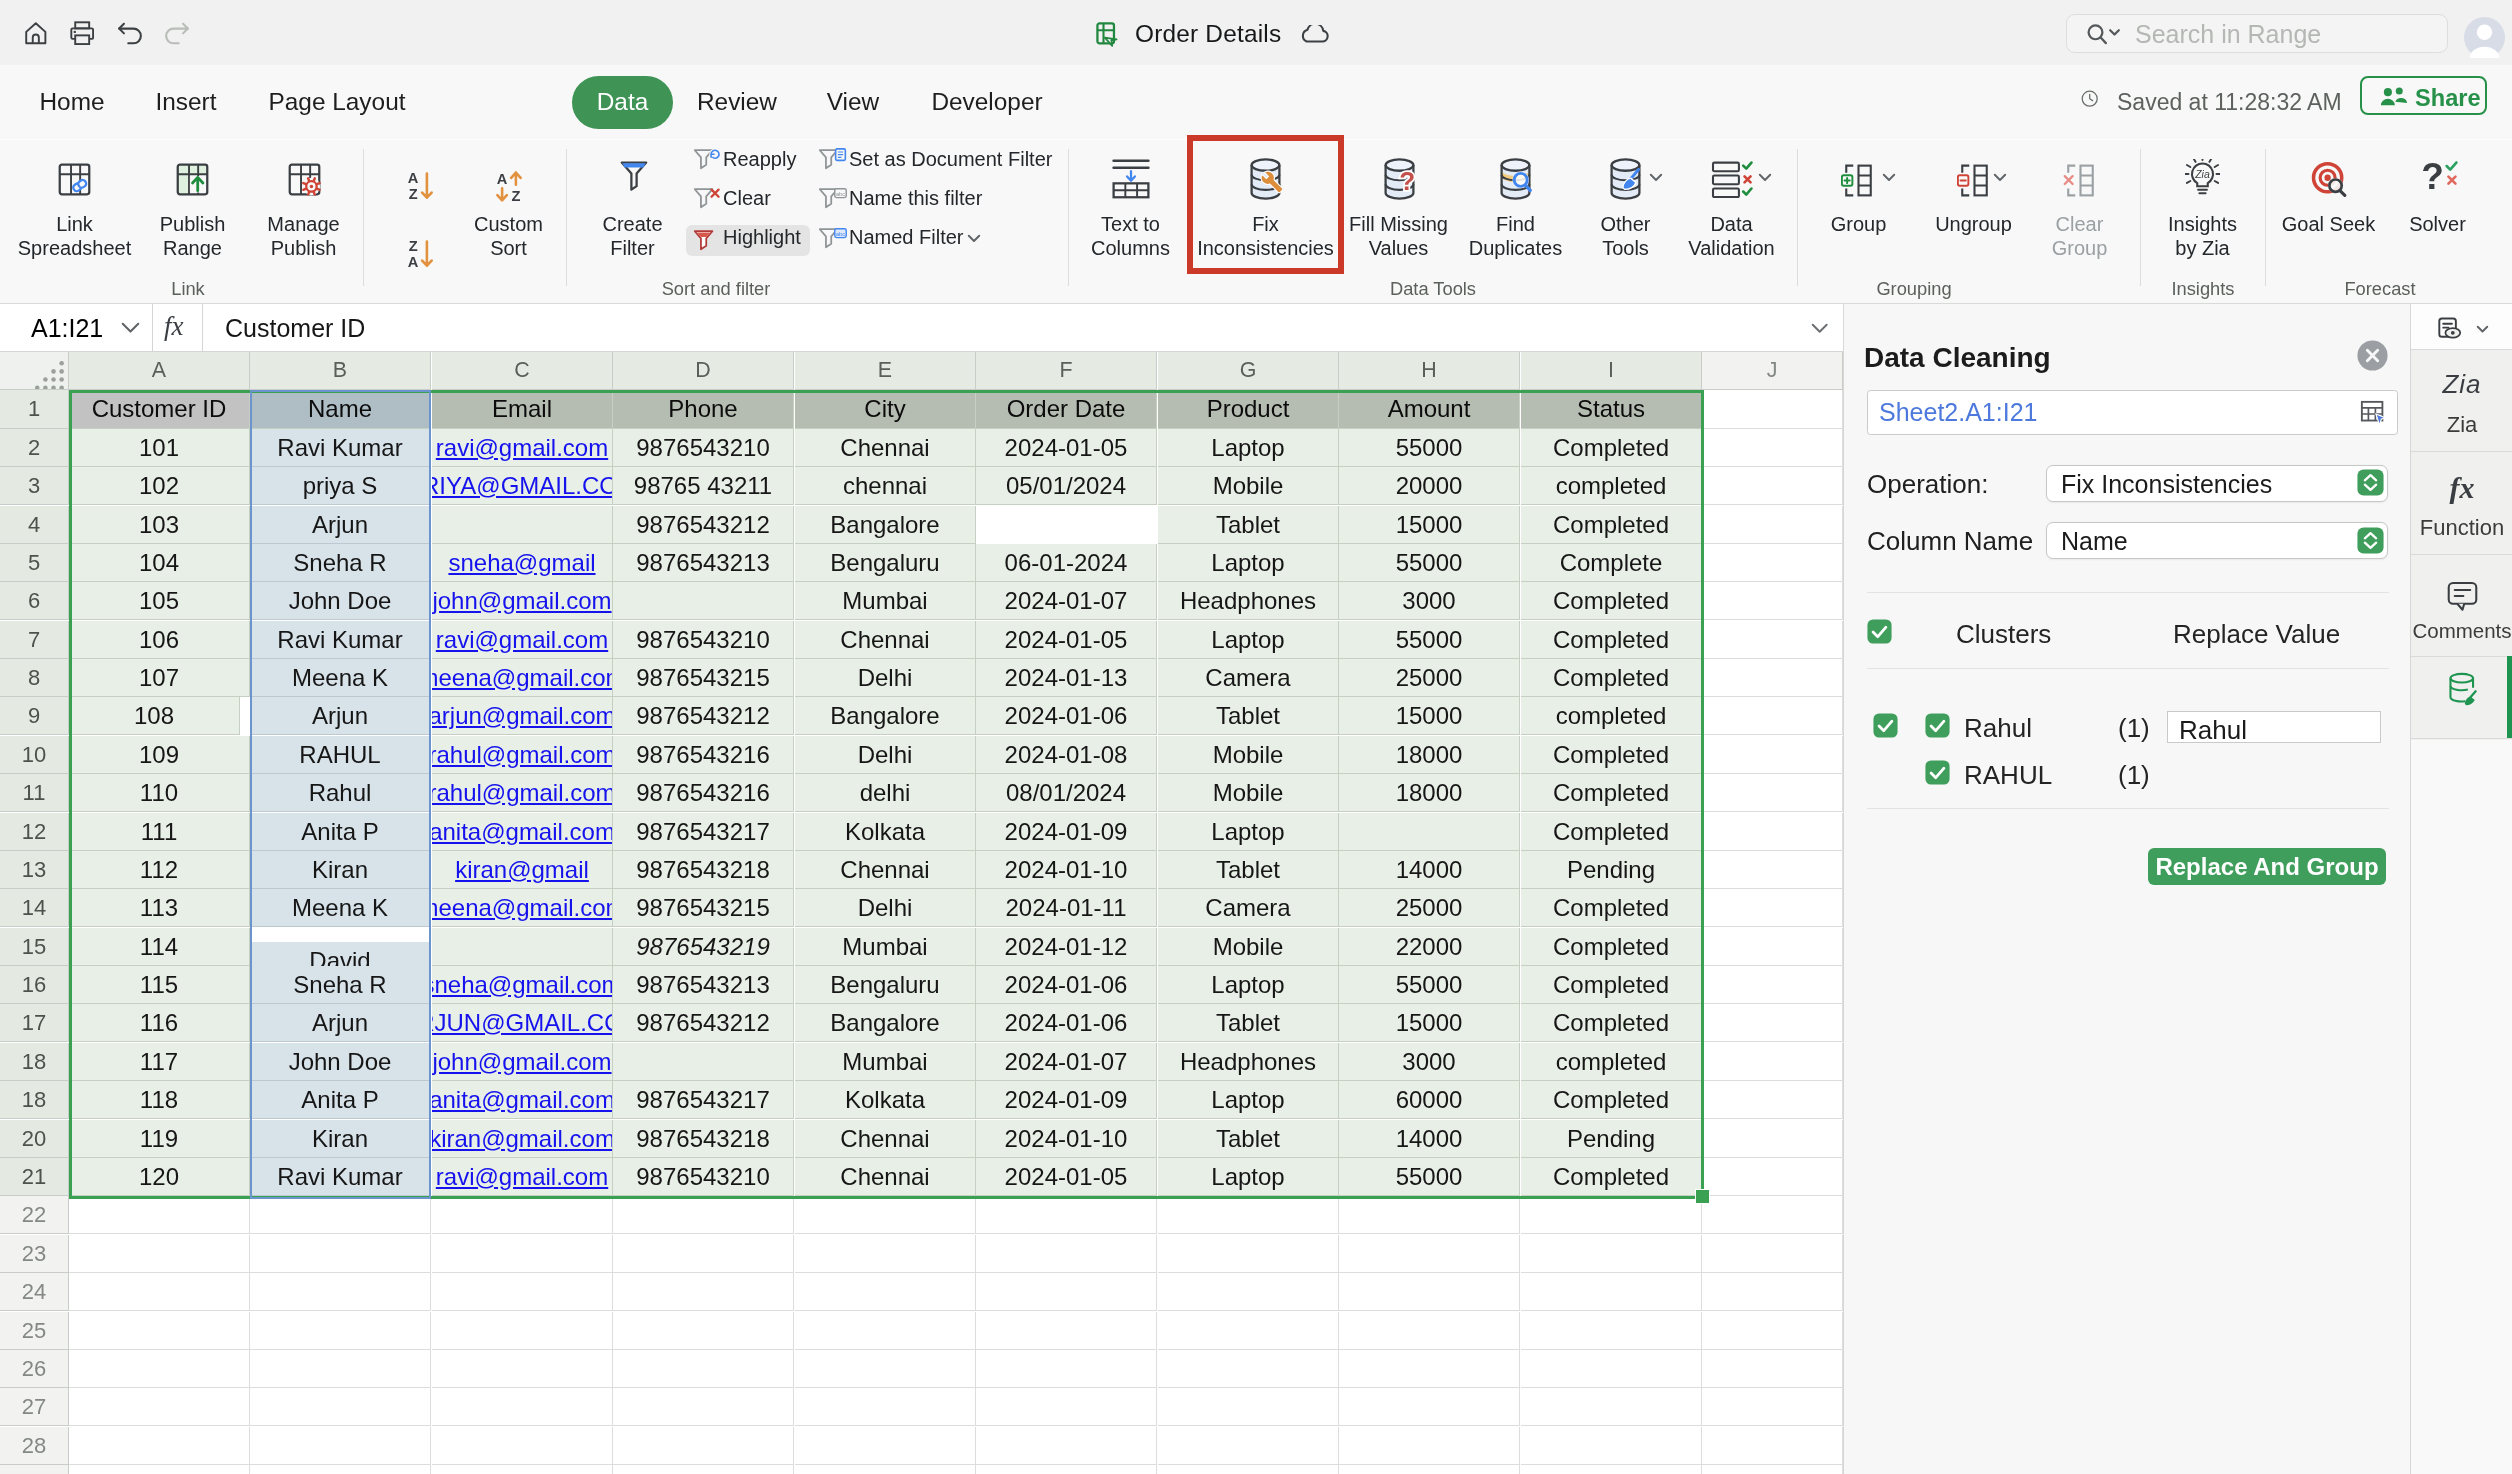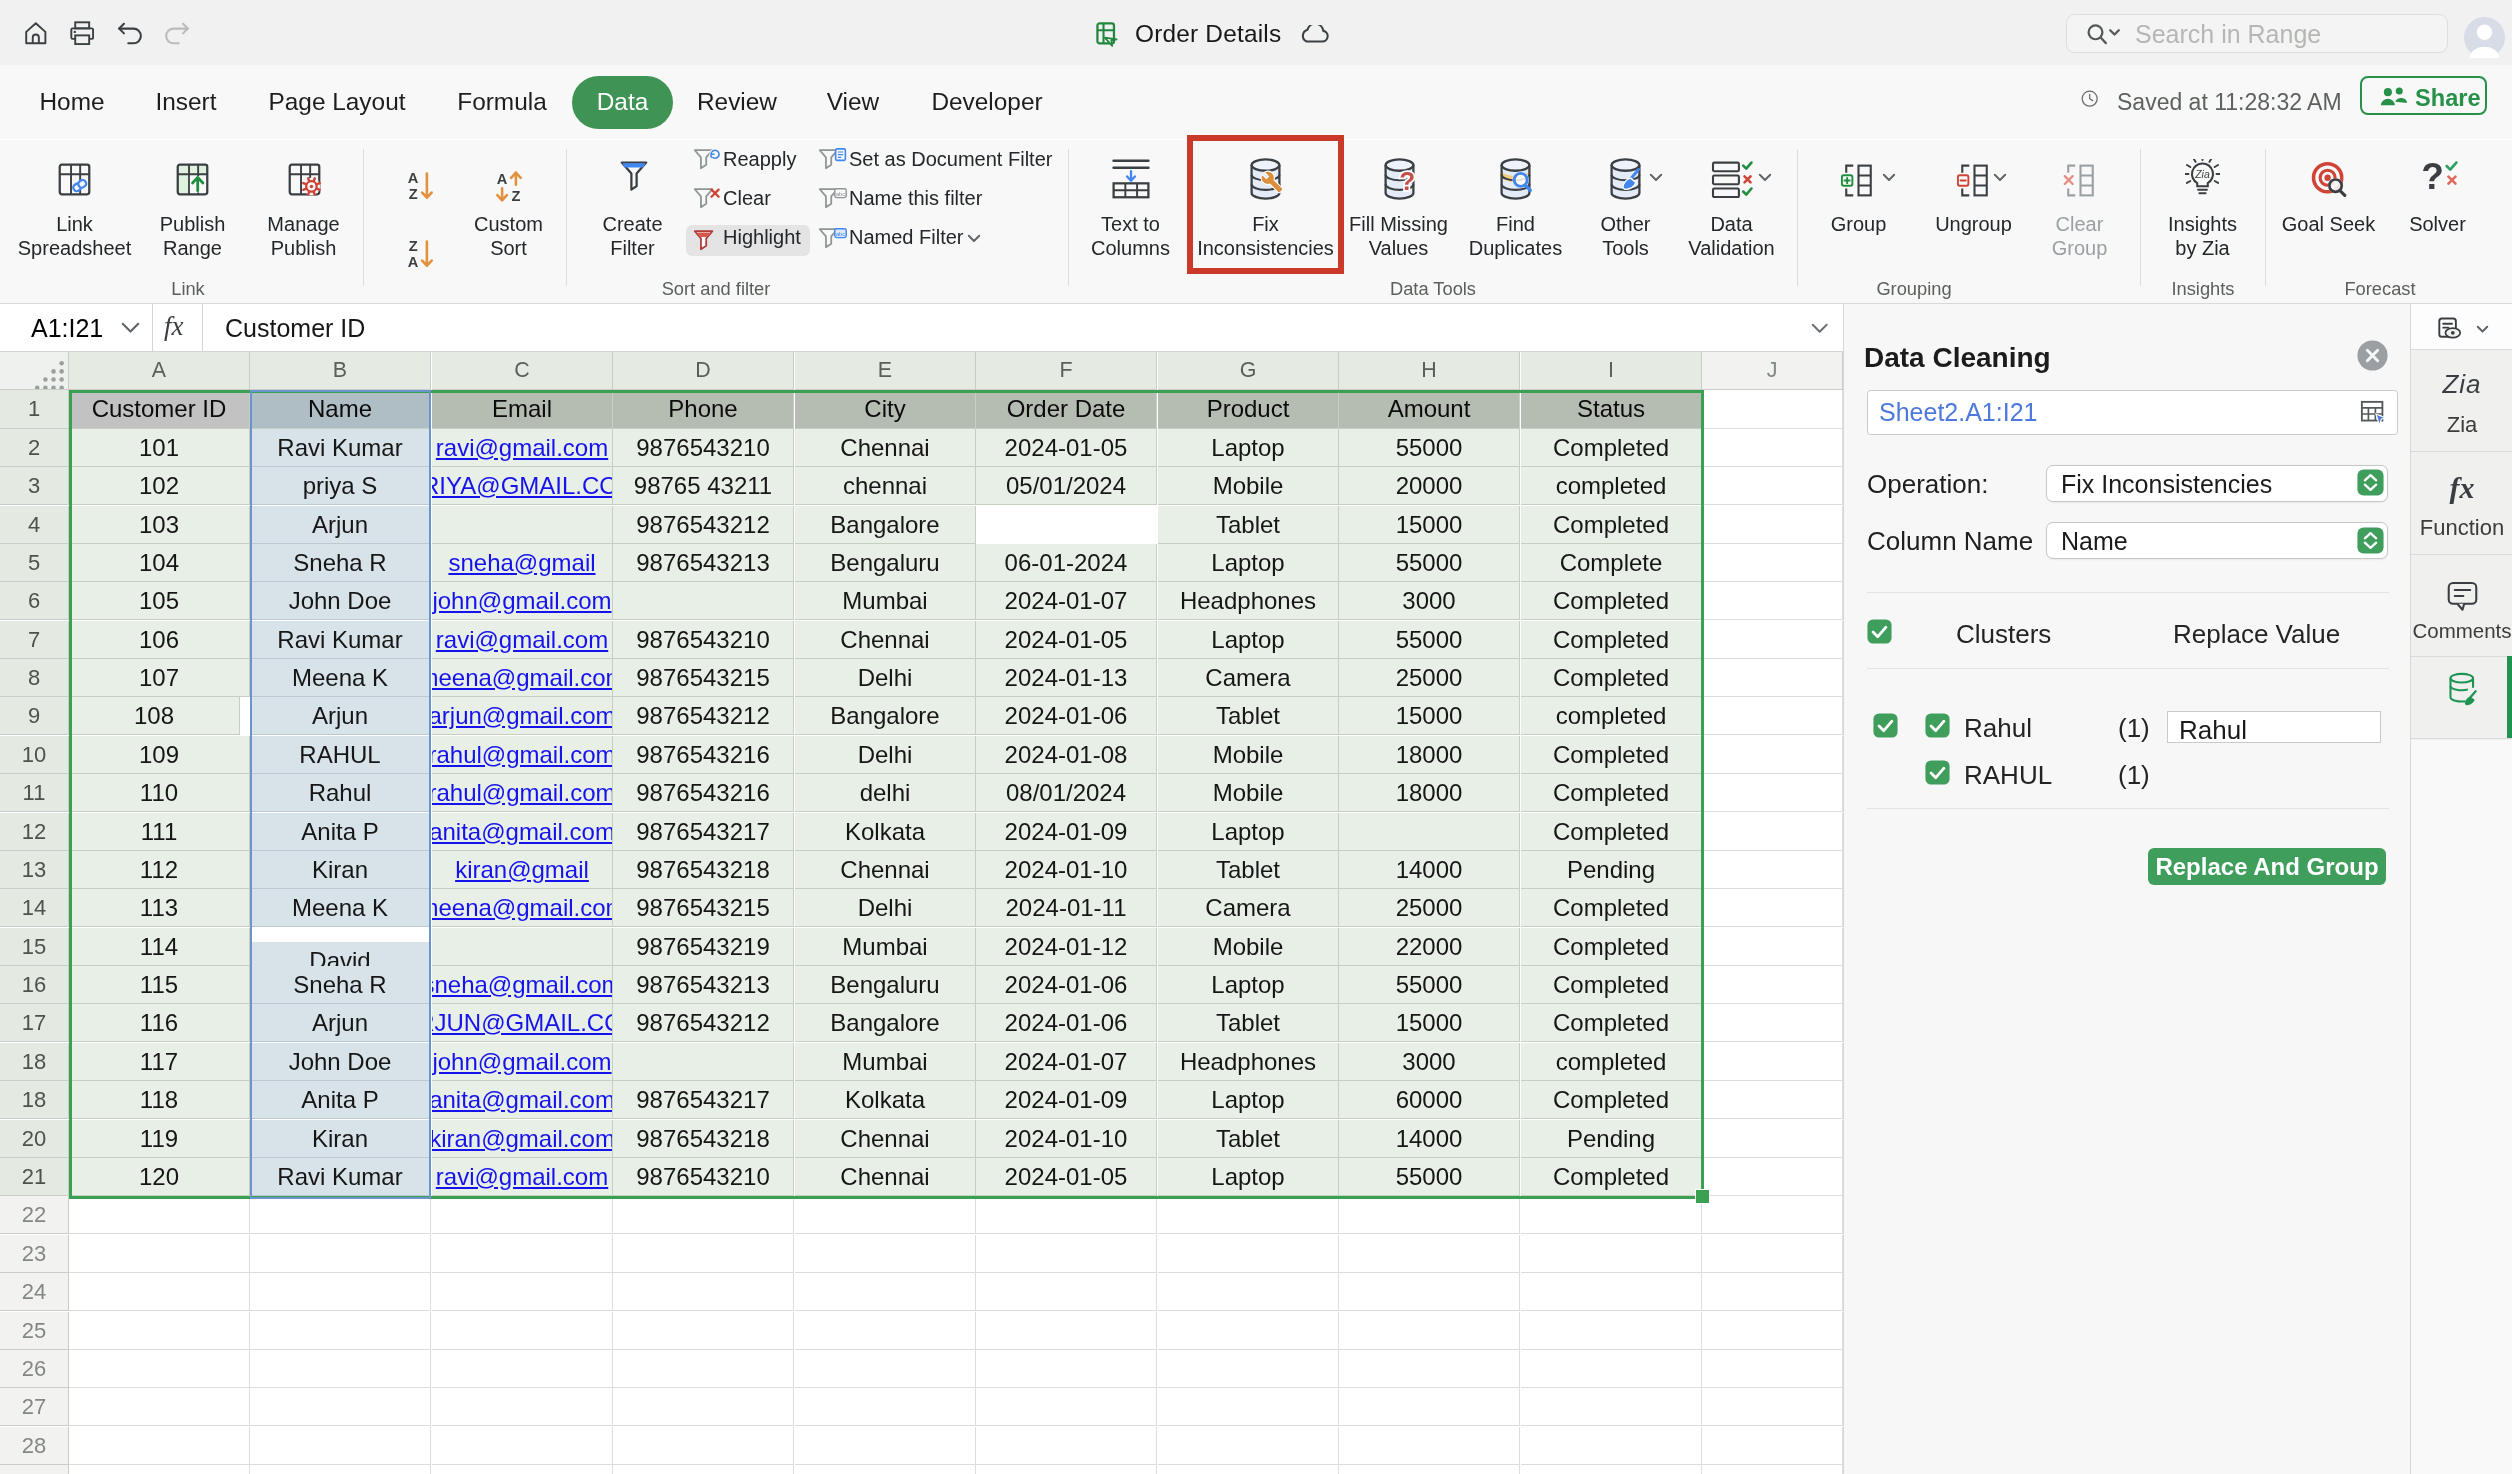--- a/index.html
+++ b/index.html
@@ -57,21 +57,20 @@
     <div class="abs" style="left:2464px;top:16.6px;width:41px;height:41px;border-radius:50%;background:#d7dce6;overflow:hidden"></div>
     <svg class="abs" style="left:2464px;top:16.6px" width="41" height="41" viewBox="0 0 47 47" fill="none">
       <circle cx="23.5" cy="17.5" r="8.8" fill="#fff"></circle>
       <path d="M6.5 47.5 a17 13.5 0 0 1 34 0 Z" fill="#fff"></path>
     </svg>
   </div>
 <div id="menubar">
     <div class="mitem" style="left:72px;width:262px;margin-left:-131px">Home</div>
     <div class="mitem" style="left:186px;width:262px;margin-left:-131px">Insert</div>
     <div class="mitem" style="left:337px;width:262px;margin-left:-131px">Page Layout</div>
-    <div class="mitem" style="left:502px;width:262px;margin-left:-131px">Formula</div>
     <div class="mitem" style="left:737px;width:262px;margin-left:-131px">Review</div>
     <div class="mitem" style="left:853px;width:262px;margin-left:-131px">View</div>
     <div class="mitem" style="left:987px;width:262px;margin-left:-131px">Developer</div>
     <div class="abs" style="left:572px;top:10.5px;width:101px;height:53px;border-radius:27px;background:#3e9355;color:#fff;font-size:24.4px;text-align:center;line-height:51px">Data</div>
     <svg class="abs" style="left:2081px;top:25px" width="17.4" height="17.4" viewBox="0 0 36 36" fill="none">
       <circle cx="18" cy="18" r="15.5" stroke="#6a6e6a" stroke-width="2.6"></circle>
       <path d="M18 9 V18 L24 22" stroke="#6a6e6a" stroke-width="2.6" stroke-linecap="round"></path>
     </svg>
     <div class="abs" style="left:2117px;top:24.4px;font-size:23px;color:#5e625e">Saved at 11:28:32 AM</div>
     <div class="abs" style="left:2360px;top:11.3px;width:127px;height:39px;border:2.2px solid #27914a;border-radius:7.9px"></div>
@@ -879,21 +878,21 @@
     <div class="cell" style="left:1702px;top:537px;width:141px;height:38px;background:#fff;border-right:1.3px solid #dcdedb;border-bottom:1.3px solid #dcdedb;"></div>
     <div class="cell" style="left:69px;top:576px;width:181px;height:38px;background:#e8efe6;border-right:1.3px solid #c5cfc2;border-bottom:1.3px solid #c5cfc2;">
       <div class="cellc">114</div>
     </div>
     <div class="cell" style="left:250px;top:576px;width:181px;height:38px;background:#d7e2e9;border-right:1.3px solid #bcc9d2;border-bottom:1.3px solid #bcc9d2;margin-top:14px;">
       <div class="cellc">David</div>
     </div>
     <div class="cell" style="left:432px;top:576px;width:181px;height:38px;background:#e8efe6;border-right:1.3px solid #c5cfc2;border-bottom:1.3px solid #c5cfc2;">
       <div class="cellc"></div>
     </div>
-    <div class="cell" style="left:613px;top:576px;width:181px;height:38px;background:#e8efe6;border-right:1.3px solid #c5cfc2;border-bottom:1.3px solid #c5cfc2;">
+    <div class="cell" style="left:613px;top:576px;width:181px;height:38px;background:#e8efe6;border-right:1.3px solid #c5cfc2;border-bottom:1.3px solid #c5cfc2;font-style:italic;">
       <div class="cellc">9876543219</div>
     </div>
     <div class="cell" style="left:795px;top:576px;width:181px;height:38px;background:#e8efe6;border-right:1.3px solid #c5cfc2;border-bottom:1.3px solid #c5cfc2;">
       <div class="cellc">Mumbai</div>
     </div>
     <div class="cell" style="left:976px;top:576px;width:181px;height:38px;background:#e8efe6;border-right:1.3px solid #c5cfc2;border-bottom:1.3px solid #c5cfc2;">
       <div class="cellc">2024-01-12</div>
     </div>
     <div class="cell" style="left:1158px;top:576px;width:181px;height:38px;background:#e8efe6;border-right:1.3px solid #c5cfc2;border-bottom:1.3px solid #c5cfc2;">
       <div class="cellc">Mobile</div>

